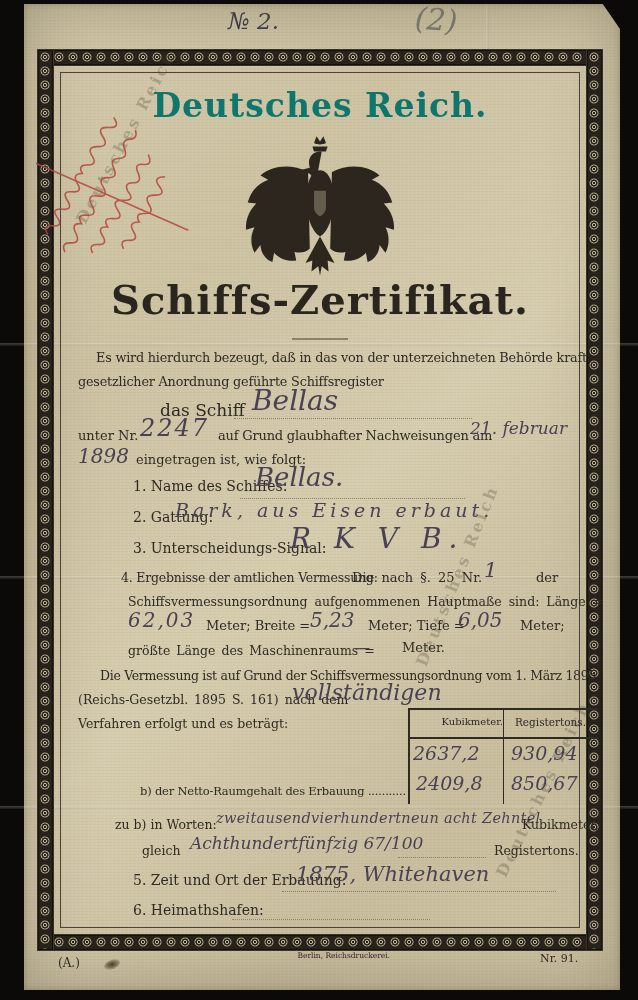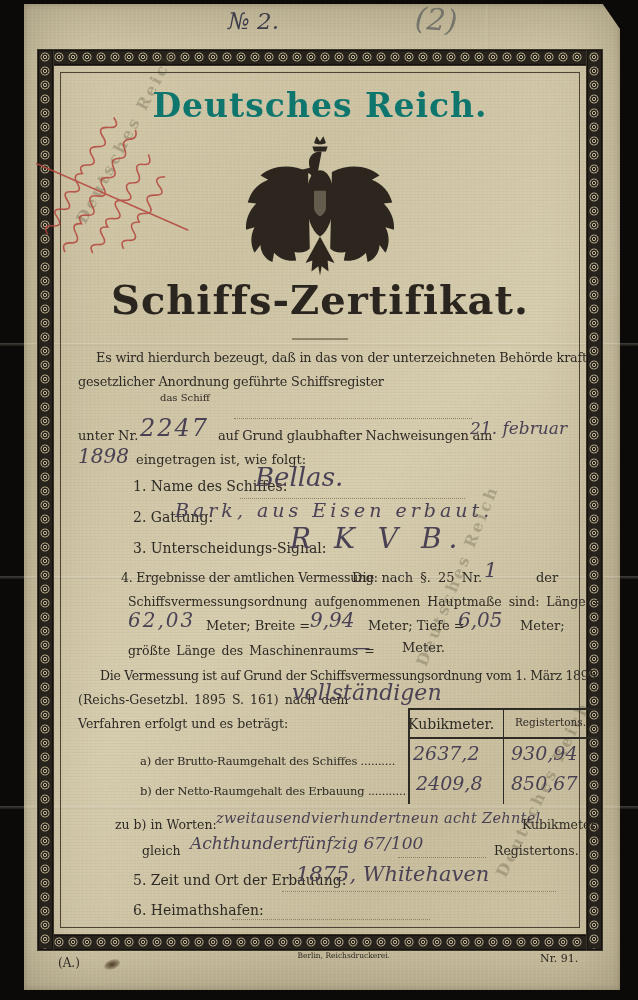--- a/index.html
+++ b/index.html
@@ -98,21 +98,22 @@
       <path d="M93,66 h14 v20 c0,7 -7,10 -7,10 s-7,-3 -7,-10 z" fill="#cdc3a3" opacity=".35"></path>
     </g>
   </svg>
 
   <div class="title2">Schiffs-Zertifikat.</div>
   <div class="rule" style="left:292px;top:338px;width:56px"></div>
 
   <div class="pr" style="left:96px;top:350px;font-size:12.8px;letter-spacing:-.2px">Es wird hierdurch bezeugt, daß in das von der unterzeichneten Behörde kraft</div>
   <div class="pr" style="left:78px;top:374px;font-size:12.8px;letter-spacing:-.2px">gesetzlicher Anordnung geführte Schiffsregister</div>
 
-  <div class="pr" style="left:160px;top:392px;font-size:10px">das Schiff</div>
+  <div class="pr" style="left:160px;top:400px;font-size:17px">das Schiff</div>
+  <div class="hand" style="left:252px;top:384px;font-size:28px">Bellas</div>
   <div class="dot" style="left:234px;top:417px;width:238px"></div>
 
   <div class="pr" style="left:78px;top:428px">unter Nr.</div>
   <div class="hand" style="left:140px;top:414px;font-size:24px;letter-spacing:2px">2247</div>
   <div class="pr" style="left:218px;top:428px;letter-spacing:-.2px">auf Grund glaubhafter Nachweisungen am</div>
   <div class="hand" style="left:470px;top:418px;font-size:17px">21. februar</div>
   <div class="hand" style="left:78px;top:444px;font-size:20px">1898</div>
   <div class="pr" style="left:136px;top:452px">eingetragen ist, wie folgt:</div>
 
   <div class="pr bold" style="left:105px;top:478px;font-size:14px">1. Name des Schiffes:</div>
@@ -127,42 +128,41 @@
 
   <div class="pr bold" style="left:93px;top:570px;font-size:12.5px;letter-spacing:-.2px">4. Ergebnisse der amtlichen Vermessung:</div>
   <div class="pr" style="left:352px;top:570px;word-spacing:3px">Die nach §. 25 Nr.</div>
   <div class="hand" style="left:484px;top:558px;font-size:21px">1</div>
   <div class="pr" style="left:536px;top:570px">der</div>
 
   <div class="pr" style="left:128px;top:594px;font-size:12.5px;word-spacing:3px">Schiffsvermessungsordnung aufgenommenen Hauptmaße sind: Länge =</div>
 
   <div class="hand" style="left:128px;top:608px;font-size:20px;letter-spacing:2px">62,03</div>
   <div class="pr" style="left:206px;top:618px">Meter; Breite =</div>
-  <div class="hand" style="left:310px;top:608px;font-size:20px">9,94</div>
+  <div class="hand" style="left:310px;top:608px;font-size:20px">5,23</div>
   <div class="pr" style="left:368px;top:618px">Meter; Tiefe =</div>
   <div class="hand" style="left:458px;top:608px;font-size:20px">6,05</div>
   <div class="pr" style="left:520px;top:618px">Meter;</div>
 
   <div class="pr" style="left:128px;top:643px;font-size:12.5px;word-spacing:2px">größte Länge des Maschinenraums =</div>
   <div class="hand" style="left:354px;top:638px;font-size:16px">—</div>
   <div class="pr" style="left:402px;top:640px">Meter.</div>
 
   <div class="pr" style="left:100px;top:668px;font-size:12.5px;letter-spacing:-.3px">Die Vermessung ist auf Grund der Schiffsvermessungsordnung vom 1. März 1895</div>
   <div class="pr" style="left:78px;top:692px;font-size:12.5px;word-spacing:2px">(Reichs-Gesetzbl. 1895 S. 161) nach dem</div>
   <div class="hand" style="left:292px;top:680px;font-size:22px">vollständigen</div>
   <div class="pr" style="left:78px;top:716px;font-size:12.5px">Verfahren erfolgt und es beträgt:</div>
 
   <div class="tline" style="left:408px;top:708px;width:190px;height:1.6px"></div>
   <div class="tline" style="left:408px;top:737px;width:190px;height:1.6px"></div>
   <div class="tline" style="left:408px;top:708px;width:1.6px;height:96px"></div>
   <div class="tline" style="left:503px;top:708px;width:1.2px;height:96px"></div>
-  <div class="pr" style="left:408px;top:716px;width:95px;text-align:left;font-size:14px">Kubikmeter.</div>
+  <div class="pr" style="left:408px;top:716px;width:95px;text-align:right;font-size:10px">Kubikmeter.</div>
   <div class="pr" style="left:503px;top:716px;width:95px;text-align:center;font-size:10.5px">Registertons.</div>
 
-  <div class="pr" style="left:140px;top:754px;font-size:11.5px;letter-spacing:-.2px;width:266px;overflow:hidden">a) der Brutto-Raumgehalt des Schiffes ..........</div>
   <div class="hand" style="left:413px;top:742px;font-size:19px">2637,2</div>
   <div class="hand" style="left:511px;top:742px;font-size:19px">930,94</div>
 
   <div class="pr" style="left:140px;top:784px;font-size:11.5px;letter-spacing:-.2px;width:266px;overflow:hidden">b) der Netto-Raumgehalt des Erbauung ...........</div>
   <div class="hand" style="left:416px;top:772px;font-size:19px">2409,8</div>
   <div class="hand" style="left:511px;top:772px;font-size:19px">850,67</div>
 
   <div class="pr" style="left:115px;top:817px;font-size:12.5px">zu b) in Worten:</div>
   <div class="hand" style="left:216px;top:810px;font-size:14.5px;letter-spacing:.3px">zweitausendvierhundertneun acht Zehntel</div>
   <div class="pr bold" style="left:494px;top:817px;font-size:12.5px">Kubikmeter,</div>

